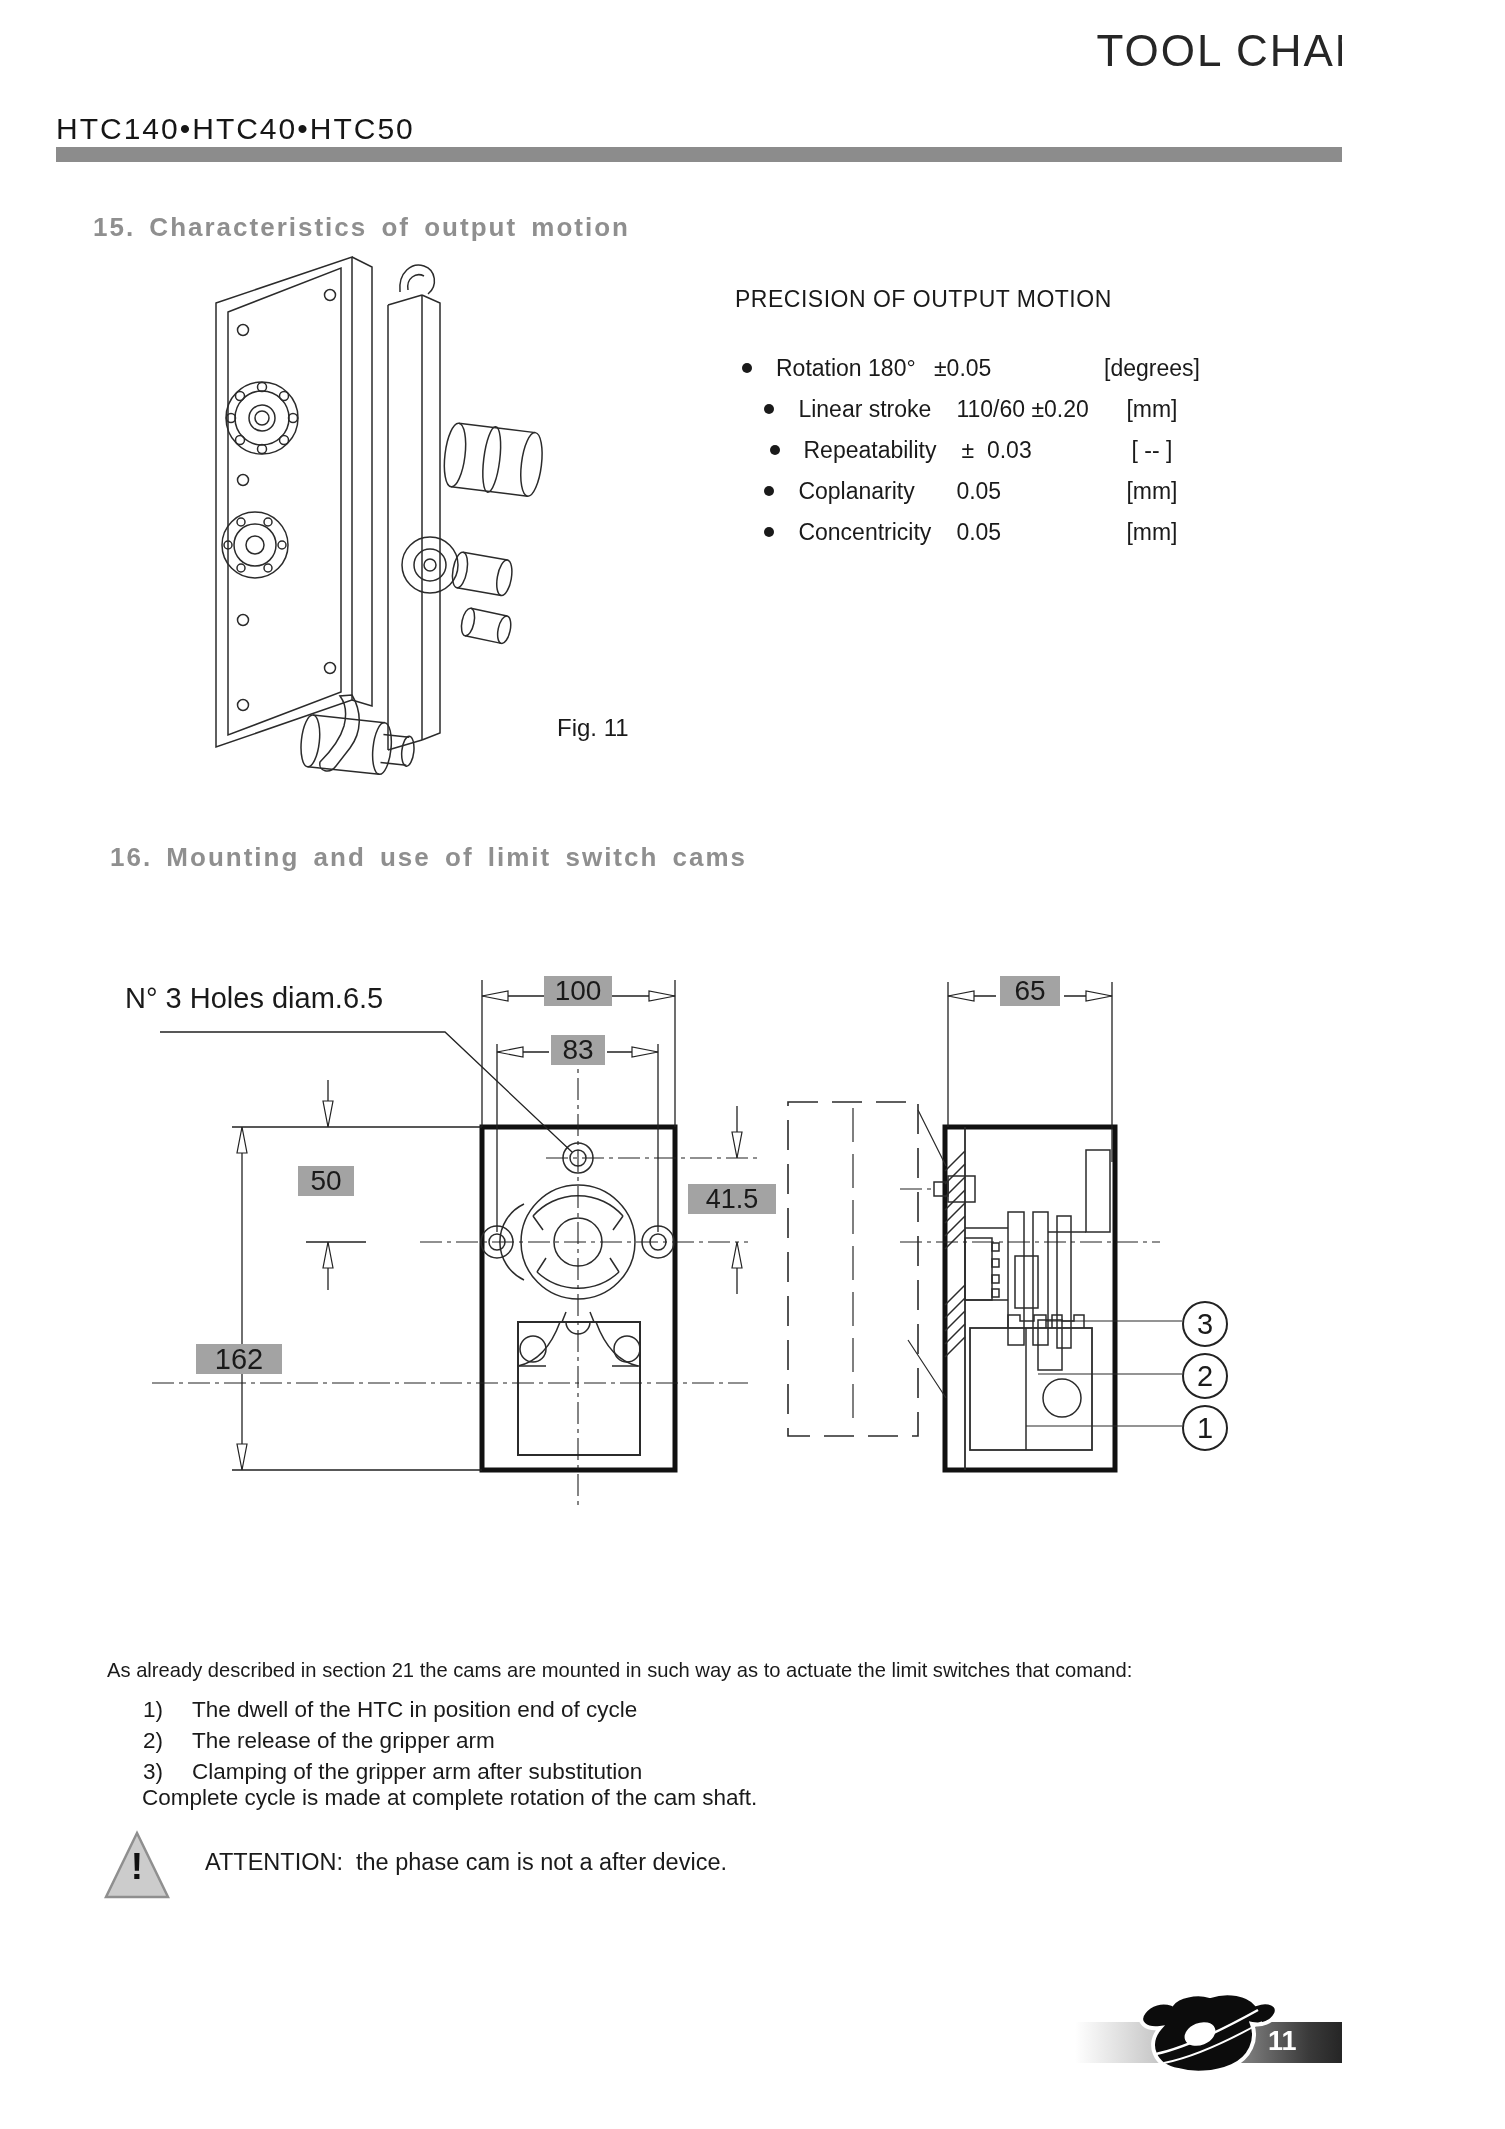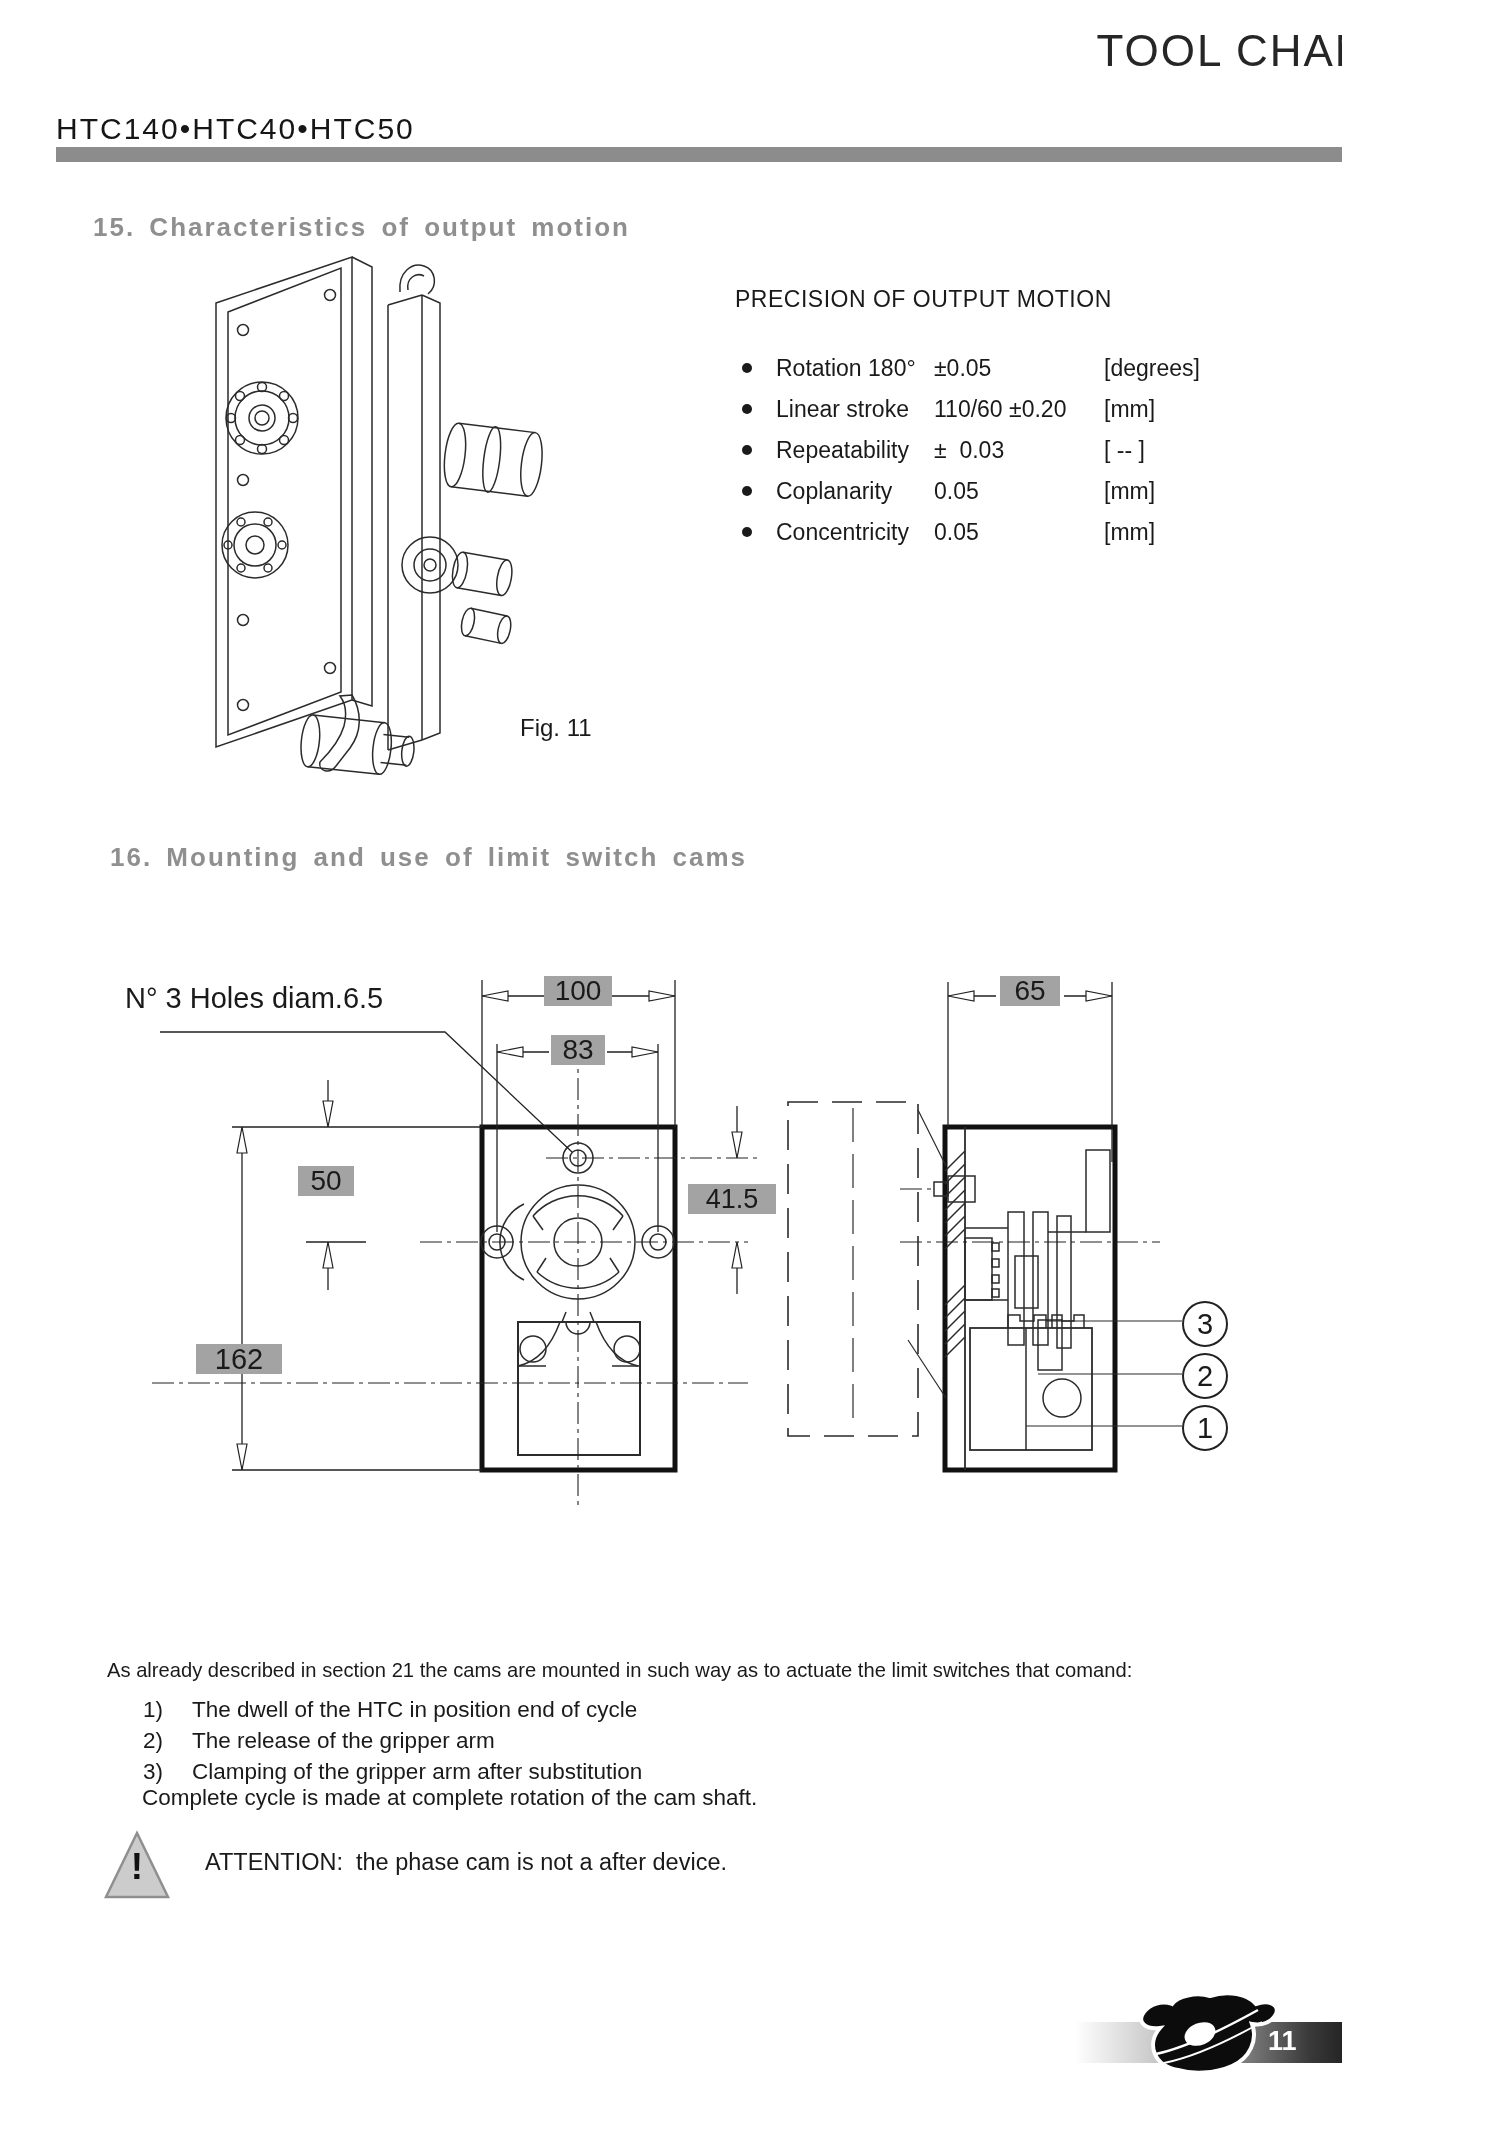--- a/index.html
+++ b/index.html
@@ -8,26 +8,26 @@
   .abs{position:absolute;}
   .pre{white-space:pre;}
   .brand{top:26px;left:1060px;width:410px;text-align:right;font-size:44px;letter-spacing:2px;color:#262626;}
   .models{top:112px;left:56px;font-size:30px;letter-spacing:2px;color:#161616;}
   .divider{top:147px;left:56px;width:1377px;height:15px;background:#8c8c8c;}
   .sec-head{font-size:26px;font-weight:bold;letter-spacing:2px;word-spacing:5px;color:#8f8f8f;}
   .h15{top:192px;left:93px;margin-top:20px;}
   .h16{top:842px;left:110px;}
   .prec-title{top:286px;left:735px;font-size:23px;letter-spacing:0.5px;}
   .prec-list{top:356px;left:742px;display:flex;flex-direction:column;gap:17px;font-size:23px;}
-  .prec-row{display:flex;align-items:flex-start;line-height:24px;}
+  .prec-row{display:flex;align-items:flex-start;line-height:24px;justify-content:center;}
   .bullet{width:34px;padding-top:7px;}
   .bullet i{display:block;width:10px;height:10px;border-radius:50%;background:#1a1a1a;}
   .p-label{width:158px;}
   .p-value{width:170px;}
-  .figcap{font-size:24px;}
+  .figcap{font-size:24px;margin-left:37px;}
   .f11cap{top:714px;left:520px;}
   .dimlab{font-size:28px;background:#a3a3a3;text-align:center;line-height:30px;}
   .holes-note{top:982px;left:125px;font-size:29px;}
   .d100{top:976px;left:544px;width:68px;}
   .d83{top:1035px;left:551px;width:54px;}
   .d65{top:976px;left:1000px;width:60px;}
   .d50{top:1166px;left:298px;width:56px;}
   .d162{top:1344px;left:196px;width:86px;font-size:29px;}
   .d415{top:1184px;left:688px;width:88px;font-size:27px;}
   .balloon{width:42px;height:42px;border:2px solid #222;border-radius:50%;background:#fff;

